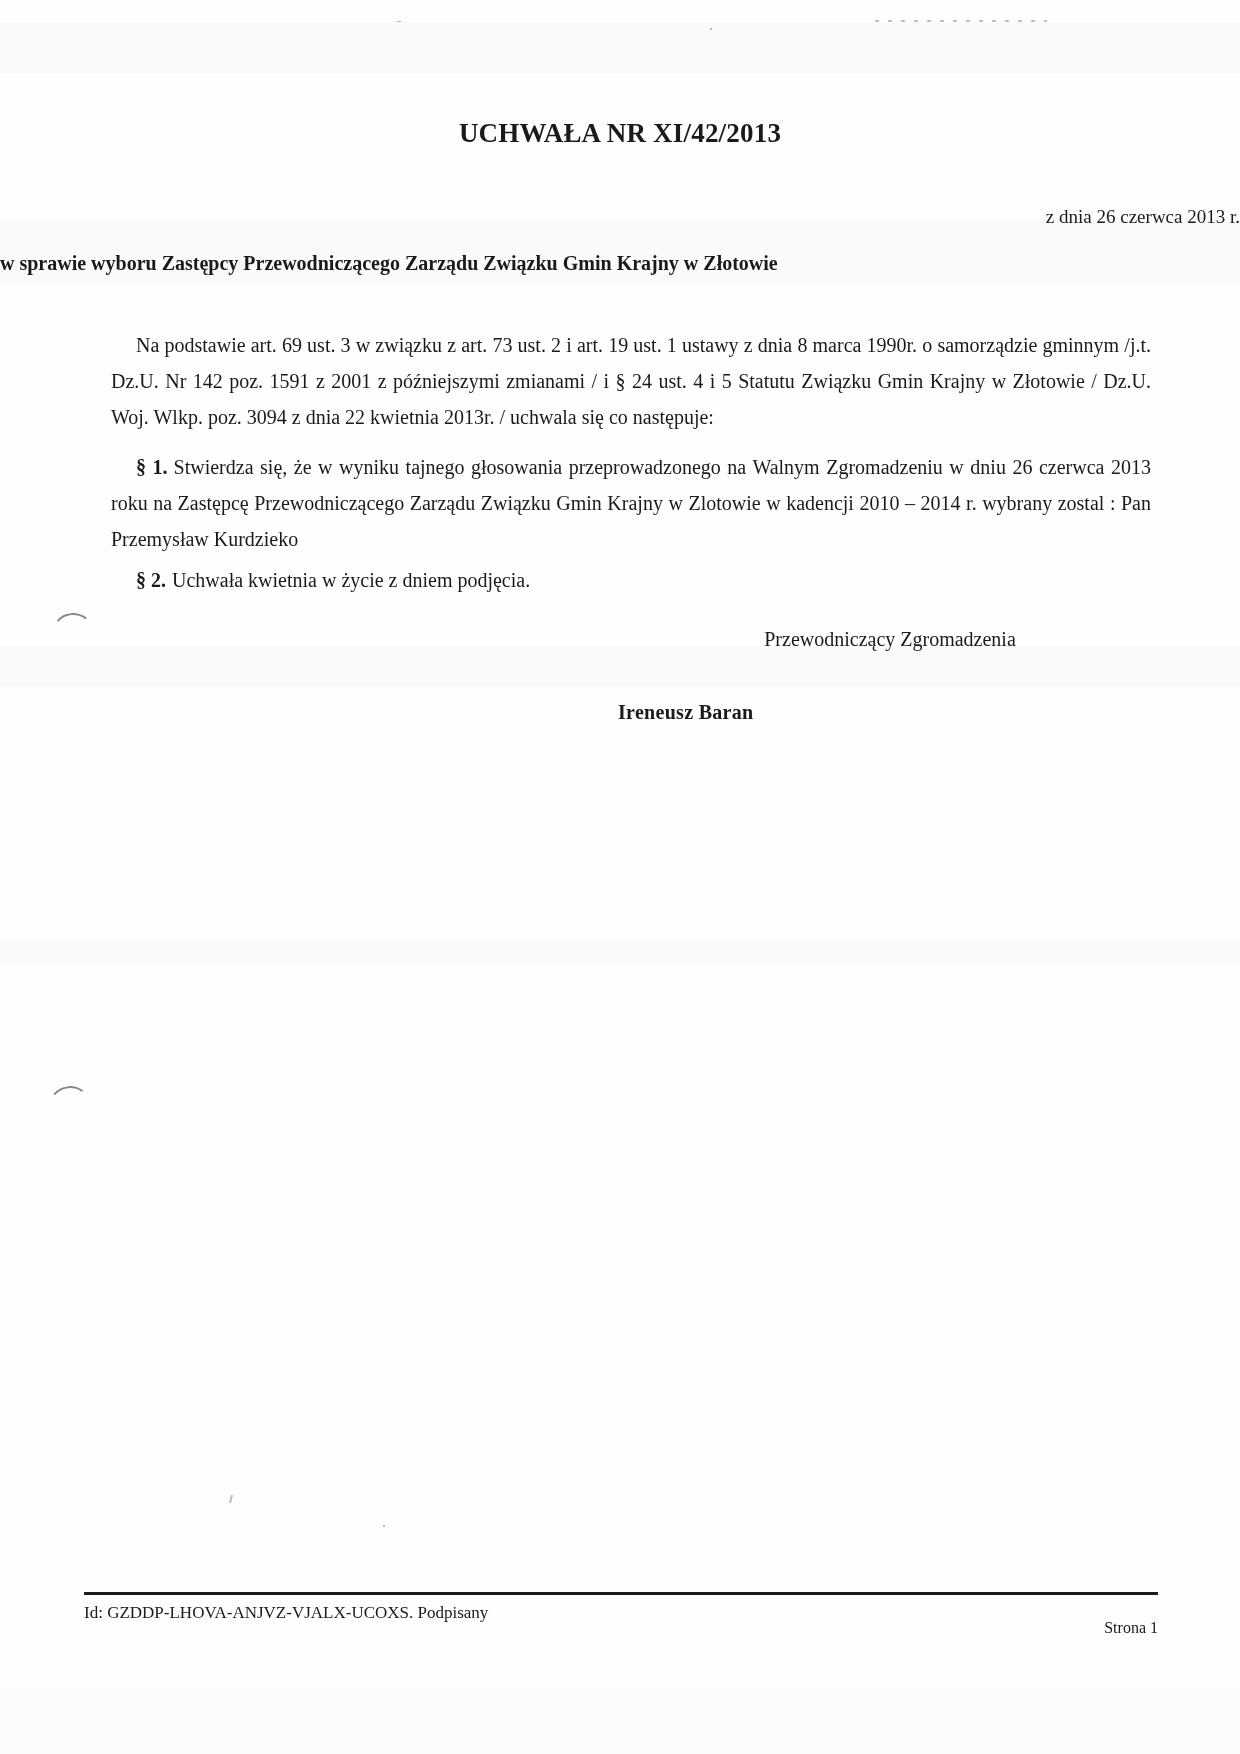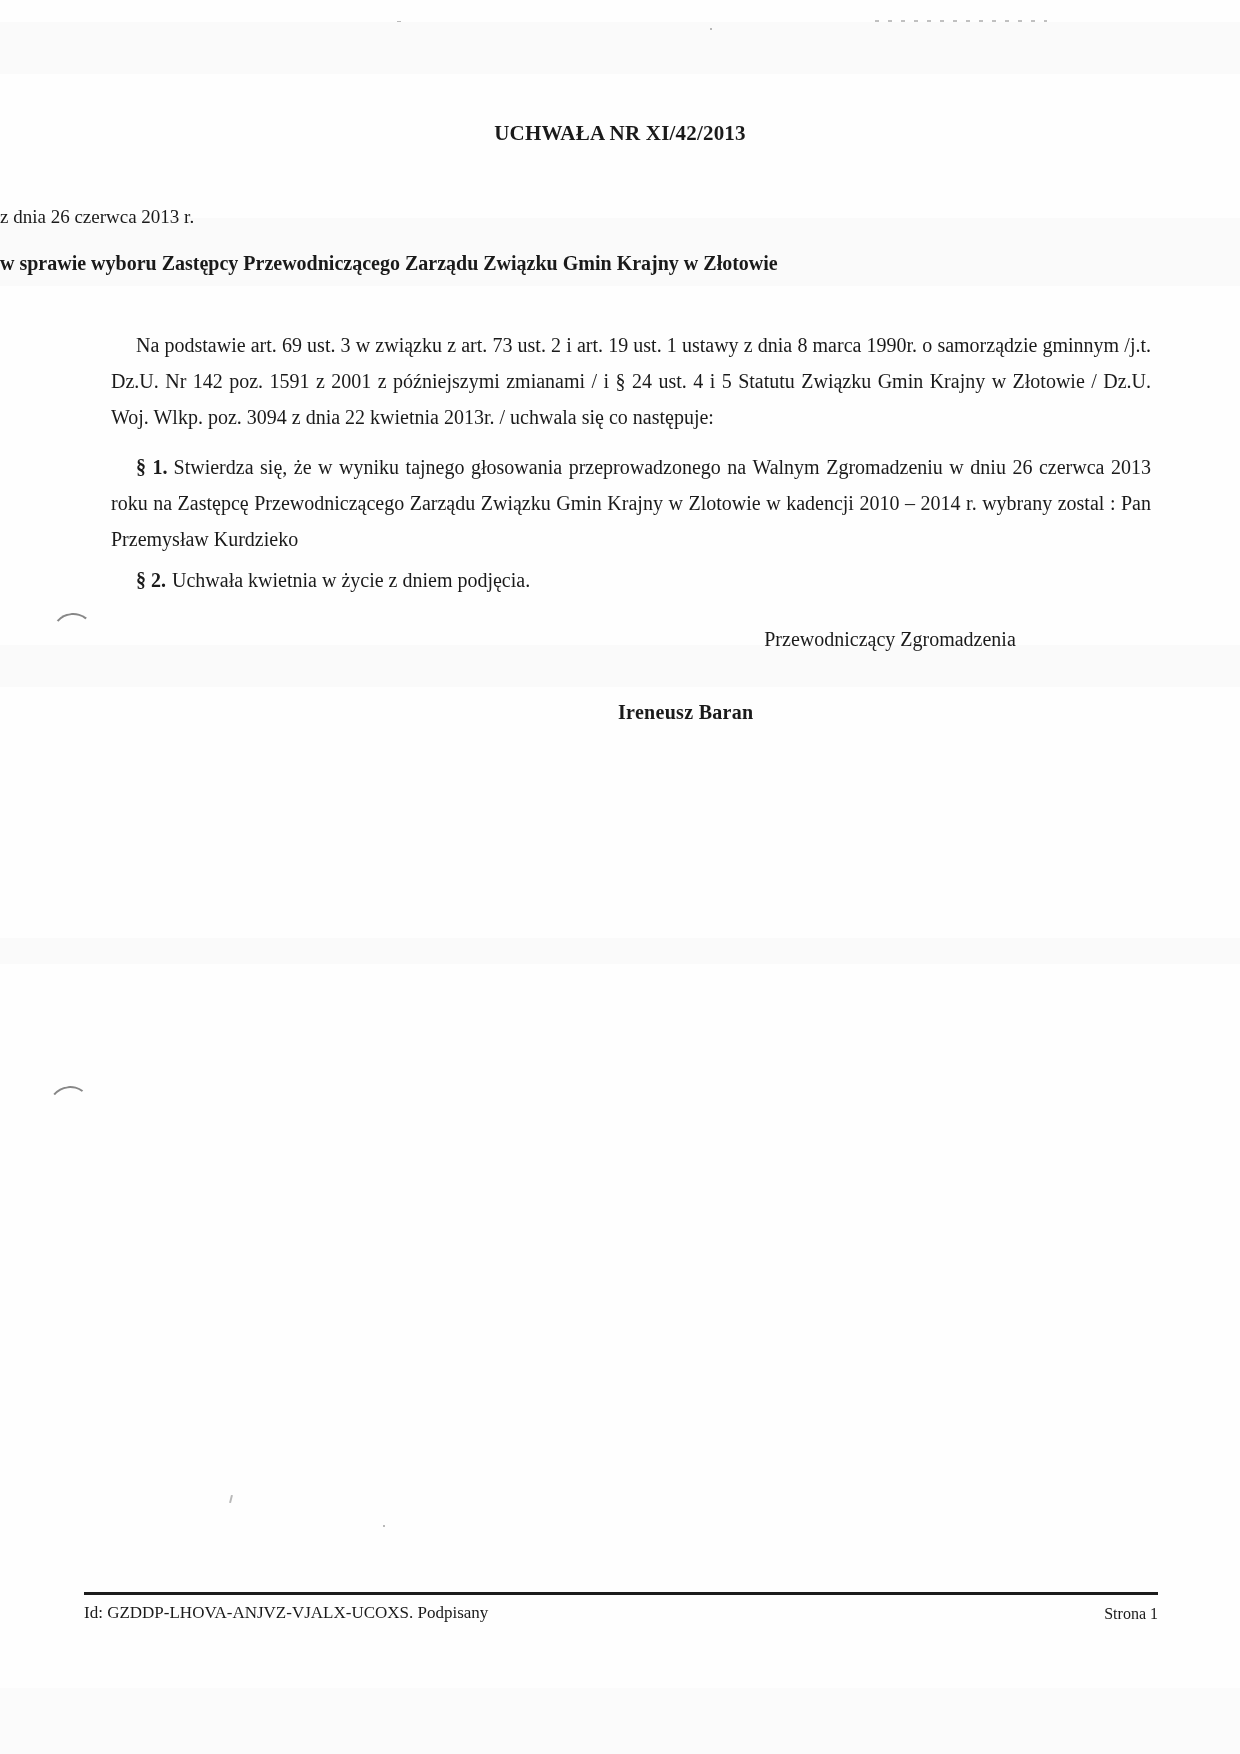--- a/index.html
+++ b/index.html
@@ -29,22 +29,22 @@
   .sp2{top:28px;left:710px;width:2px;height:2px;}
   .sp3{top:1495px;left:230px;width:2px;height:8px;transform:rotate(14deg);}
   .sp4{top:1525px;left:383px;width:2px;height:2px;}
   
   .arc{position:absolute;width:38px;height:36px;border:2px solid transparent;
     border-top-color:#555;border-radius:50%;opacity:.7;}
   .arc1{left:52px;top:613px;transform:rotate(-5deg);}
   .arc2{left:49px;top:1086px;transform:rotate(-7deg);}
 
   .title{position:absolute;top:118px;left:0;width:100%;text-align:center;
-    font-weight:bold;font-size:21px;line-height:30px;letter-spacing:.2px;}
-  .date{position:absolute;top:206px;left:0;width:100%;text-align:left;
+    font-weight:bold;font-size:27px;line-height:30px;letter-spacing:.2px;}
+  .date{position:absolute;top:206px;left:0;width:100%;text-align:right;
     font-size:19px;}
   .subject{position:absolute;top:252px;left:0;width:100%;
     font-weight:bold;font-size:20px;}
 
   .body-block{position:absolute;top:327px;left:111px;width:1040px;
     font-size:20px;line-height:36px;text-align:justify;}
   .body-block p{margin:0;text-indent:25px;}
   .p-legal{margin-bottom:14px !important;}
   .p-one{margin-bottom:5px !important;}
   .par-label{font-weight:bold;margin-right:.3em;}
@@ -52,21 +52,21 @@
   .sig-role{position:absolute;top:628px;left:618px;width:544px;
     text-align:center;font-size:20px;}
   .sig-name{position:absolute;top:701px;left:618px;width:544px;
     font-size:20px;font-weight:bold;letter-spacing:.3px;}
 
   .footer-rule{position:absolute;top:1592px;left:84px;width:1074px;height:3px;
     background:#1c1c1c;}
   .footer{position:absolute;top:1603px;left:84px;width:1074px;
     display:flex;justify-content:space-between;align-items:flex-start;
     font-size:17px;}
-  .footer .page-num{font-size:16px;margin-top:2px;}
+  .footer .page-num{font-size:16px;margin-top:16px;}
 </style>
 </head>
 <body>
 
 <div class="page">
 
   <div class="band band1"></div>
   <div class="band band2"></div>
   <div class="band band3"></div>
   <div class="band band4"></div>

